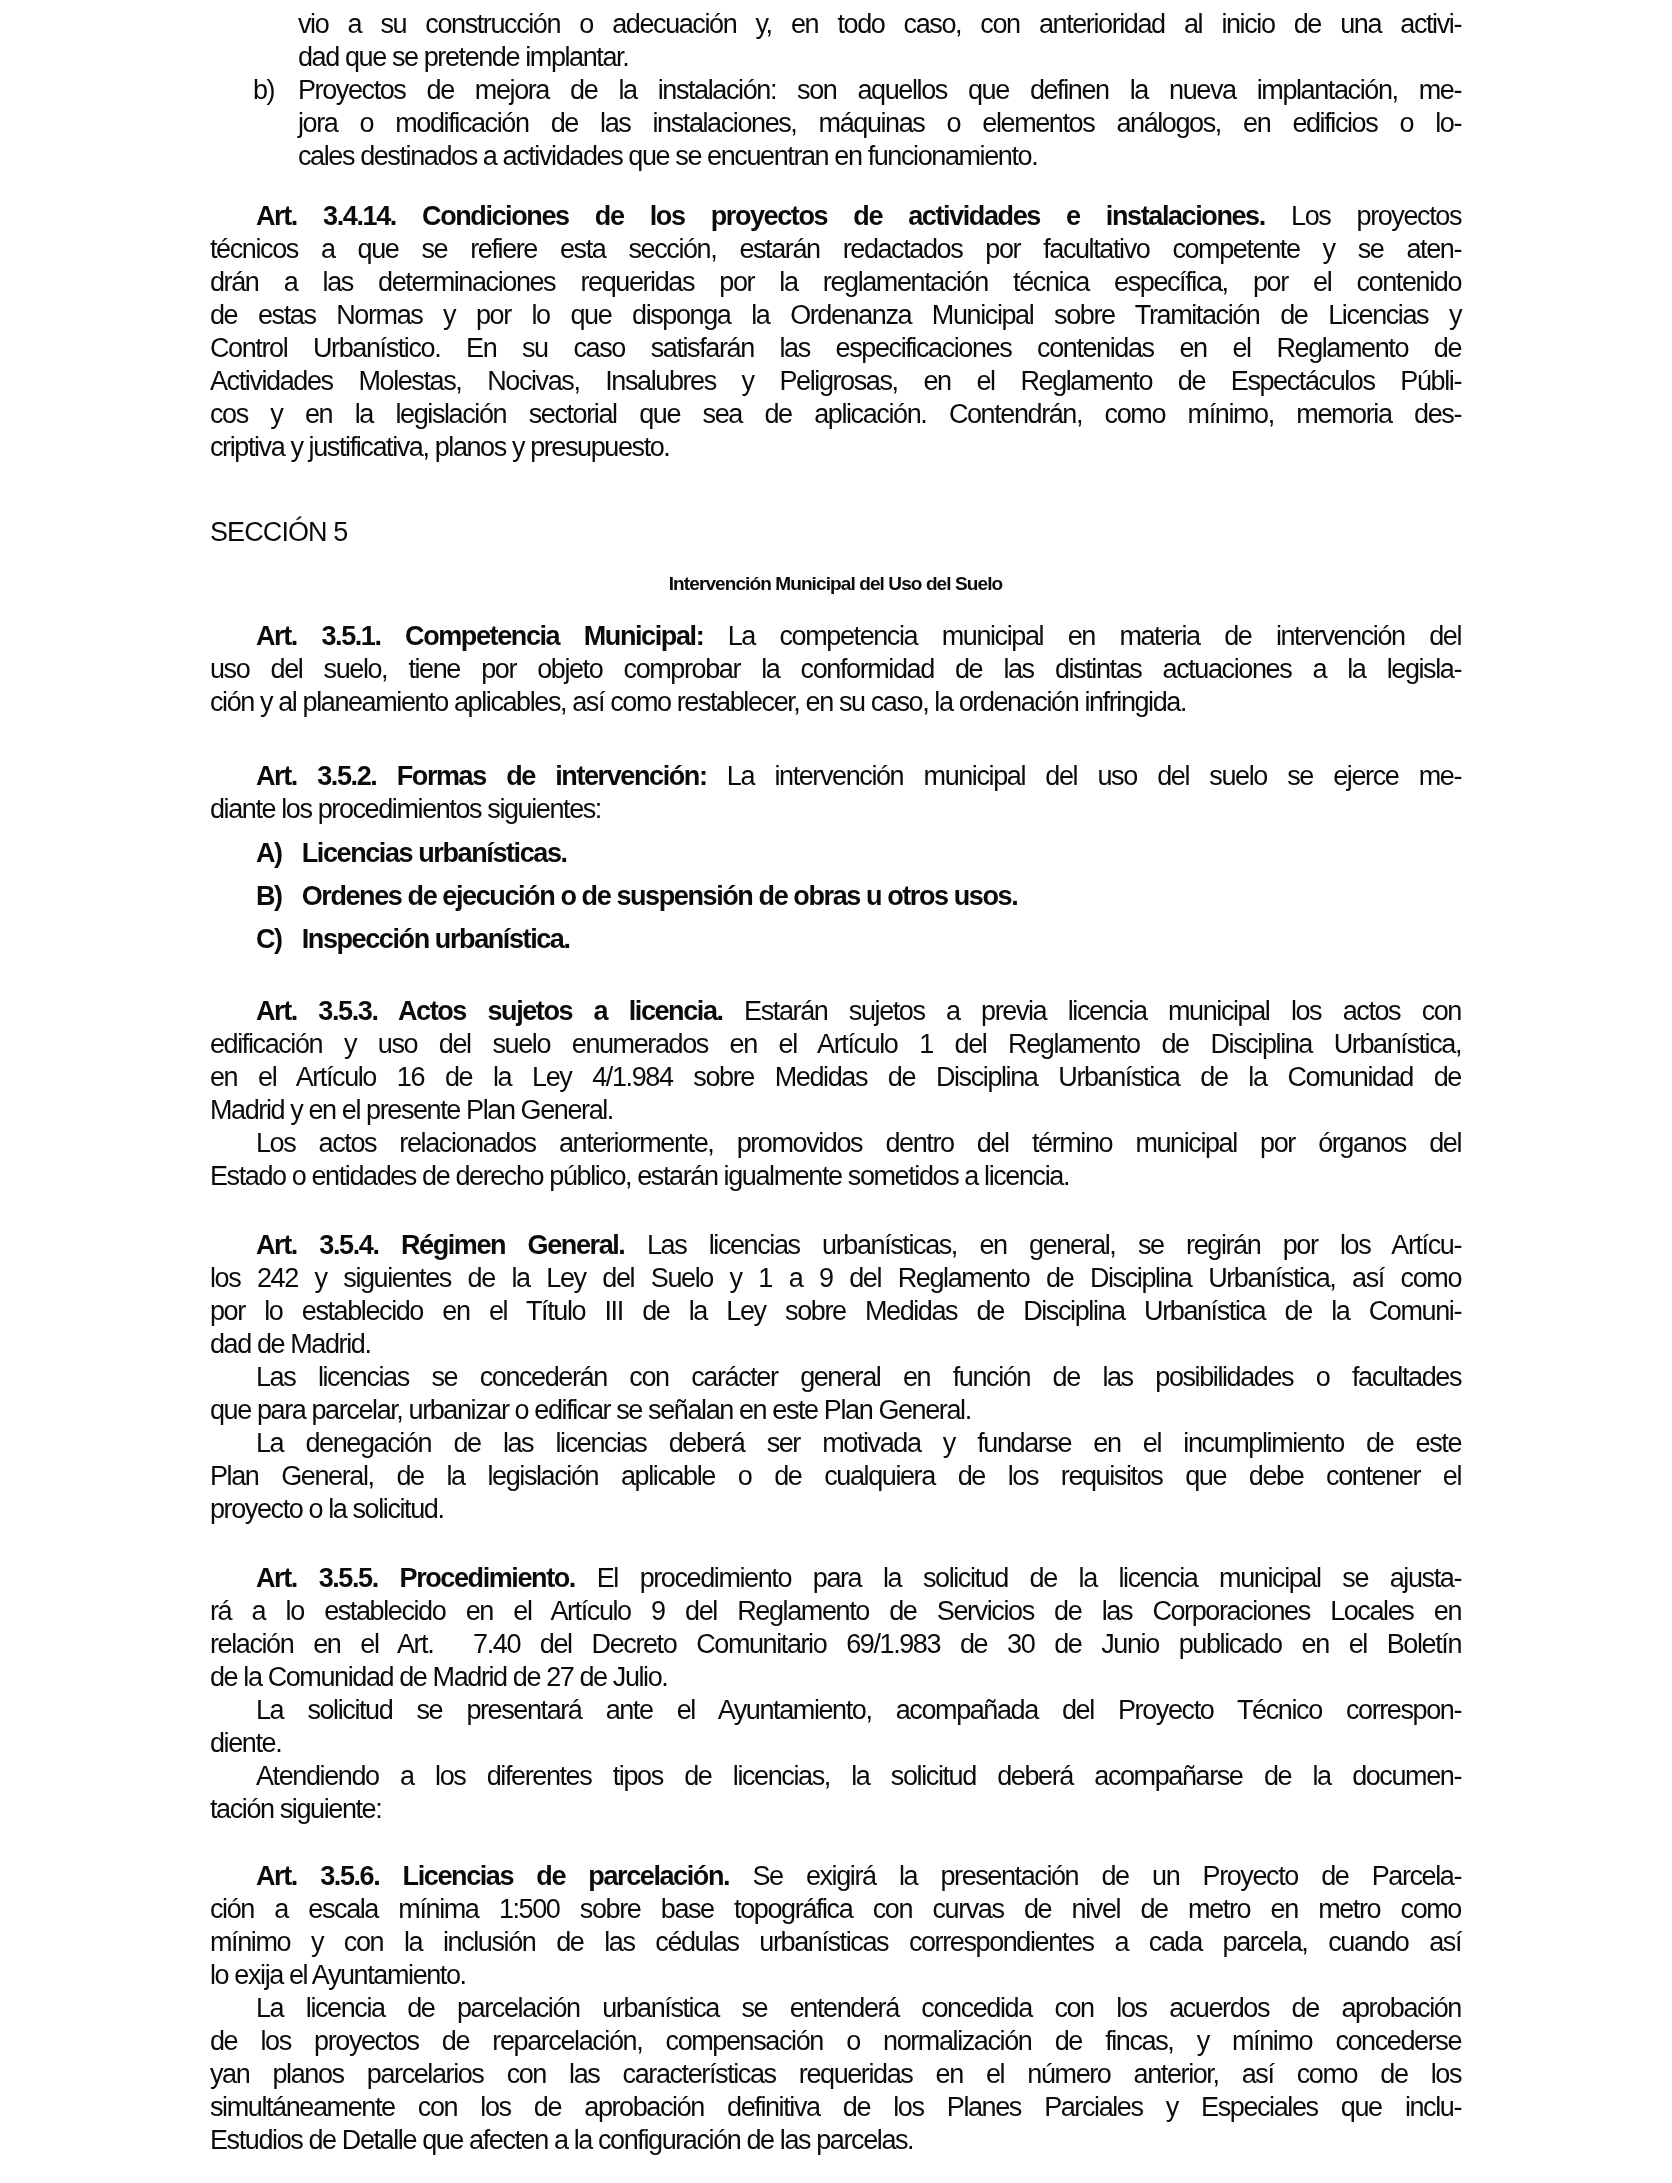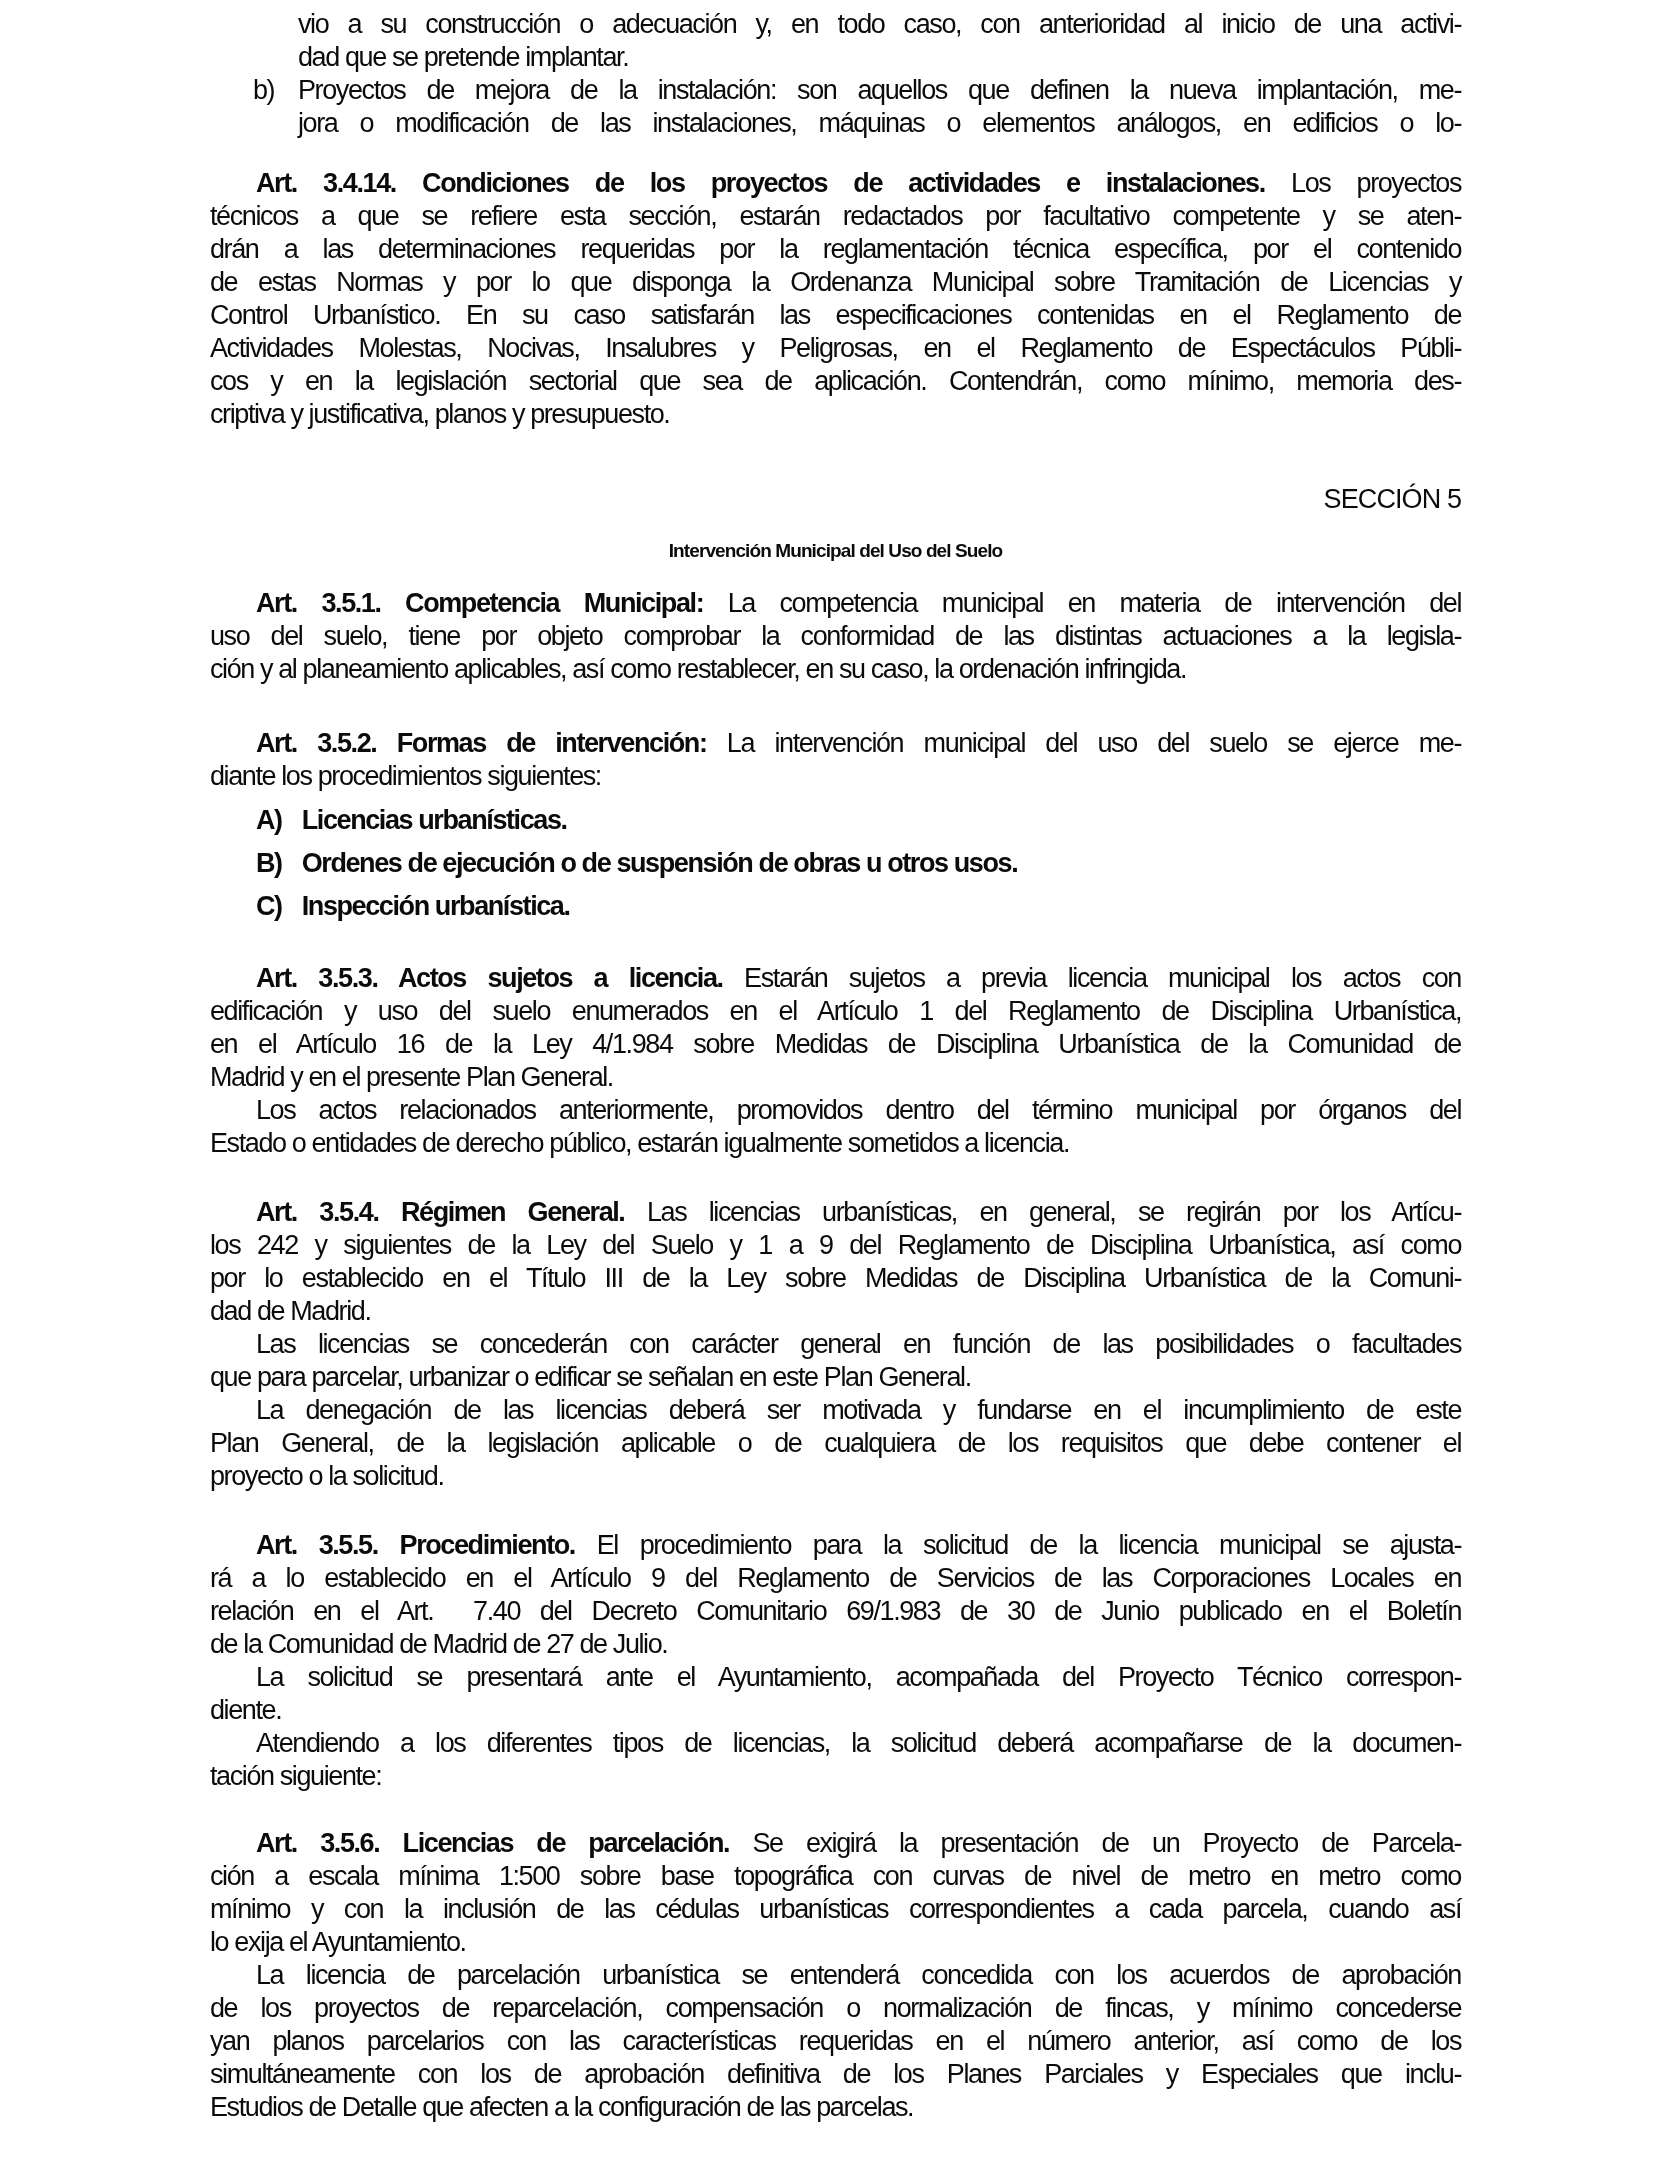--- a/index.html
+++ b/index.html
@@ -43,21 +43,21 @@
     margin-left: -45px;
     text-indent: 0;
   }
 
   .art-3-4-14 { margin-top: 27px; }
   .kicker {
     margin-top: 52px;
     font-size: 27px;
     line-height: 33px;
     letter-spacing: -0.9px;
-    text-align: right;
+    text-align: left;
   }
   .doc-title {
     margin-top: 18px;
     font-size: 19px;
     line-height: 33px;
     letter-spacing: -0.9px;
     text-align: center;
     font-weight: bold;
   }
   .art-3-5-1 { margin-top: 20px; }
@@ -78,20 +78,21 @@
 
   <div class="cont-a">
       <div class="tline just">vio a su construcción o adecuación y, en todo caso, con anterioridad al inicio de una activi-</div>
       <div class="tline">dad que se pretende implantar.</div>
     </div>
 
   <div class="item-b">
     <div class="tline just"><span class="b-label">b)</span><span>Proyectos de mejora de la instalación: son aquellos que definen la nueva implantación, me-</span></div>
     <div>
         <div class="tline just">jora o modificación de las instalaciones, máquinas o elementos análogos, en edificios o lo-</div>
+        <div class="tline">cales destinados a actividades que se encuentran en funcionamiento.</div>
       </div>
   </div>
 
   <div class="art-3-4-14">
     <div class="tline just ind"><b>Art. 3.4.14. Condiciones de los proyectos de actividades e instalaciones.</b><span> Los proyectos</span></div>
     <div>
         <div class="tline just">técnicos a que se refiere esta sección, estarán redactados por facultativo competente y se aten-</div>
         <div class="tline just">drán a las determinaciones requeridas por la reglamentación técnica específica, por el contenido</div>
         <div class="tline just">de estas Normas y por lo que disponga la Ordenanza Municipal sobre Tramitación de Licencias y</div>
         <div class="tline just">Control Urbanístico. En su caso satisfarán las especificaciones contenidas en el Reglamento de</div>

